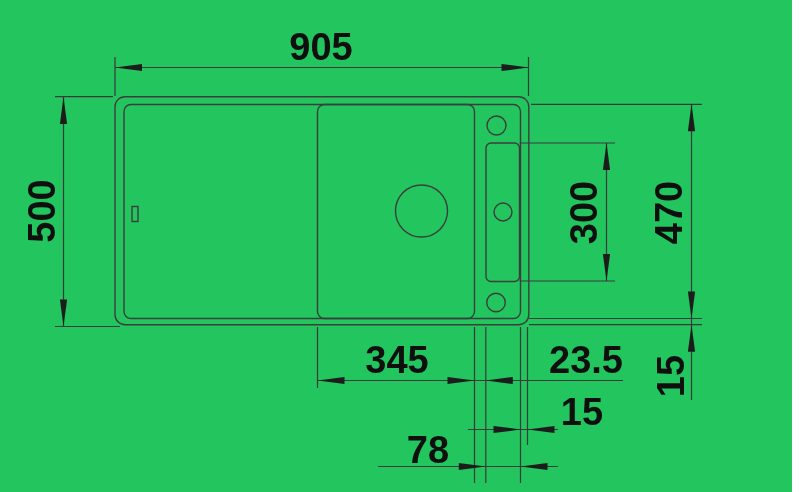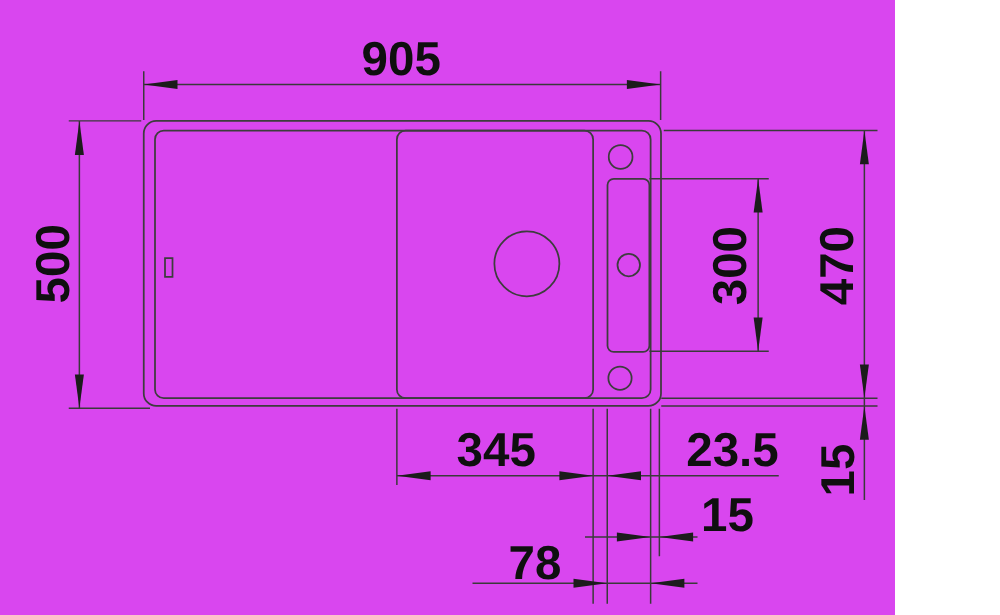--- a/index.html
+++ b/index.html
@@ -1,16 +1,16 @@
 <!DOCTYPE html>
 <html><head>
 <meta charset="utf-8">
 <style>
   html,body{margin:0;padding:0;background:#ffffff;}
-  .stage{position:relative;width:716px;height:492px;background:#d946ef;overflow:hidden;}
+  .stage{position:relative;width:792px;height:492px;background:#22c55e;overflow:hidden;}
   svg{display:block;}
   .outline-stroke{fill:none;stroke:#3d3d3d;stroke-width:1.4;}
   .dim-stroke{fill:none;stroke:#3a3a3a;stroke-width:1.2;}
   .arrow{fill:#1c1c1c;stroke:none;}
   text{font-family:"Liberation Sans", sans-serif;font-weight:bold;font-size:38px;fill:#0f0f0f;}
 </style>
 </head>
 <body>
 
 <div class="stage">

